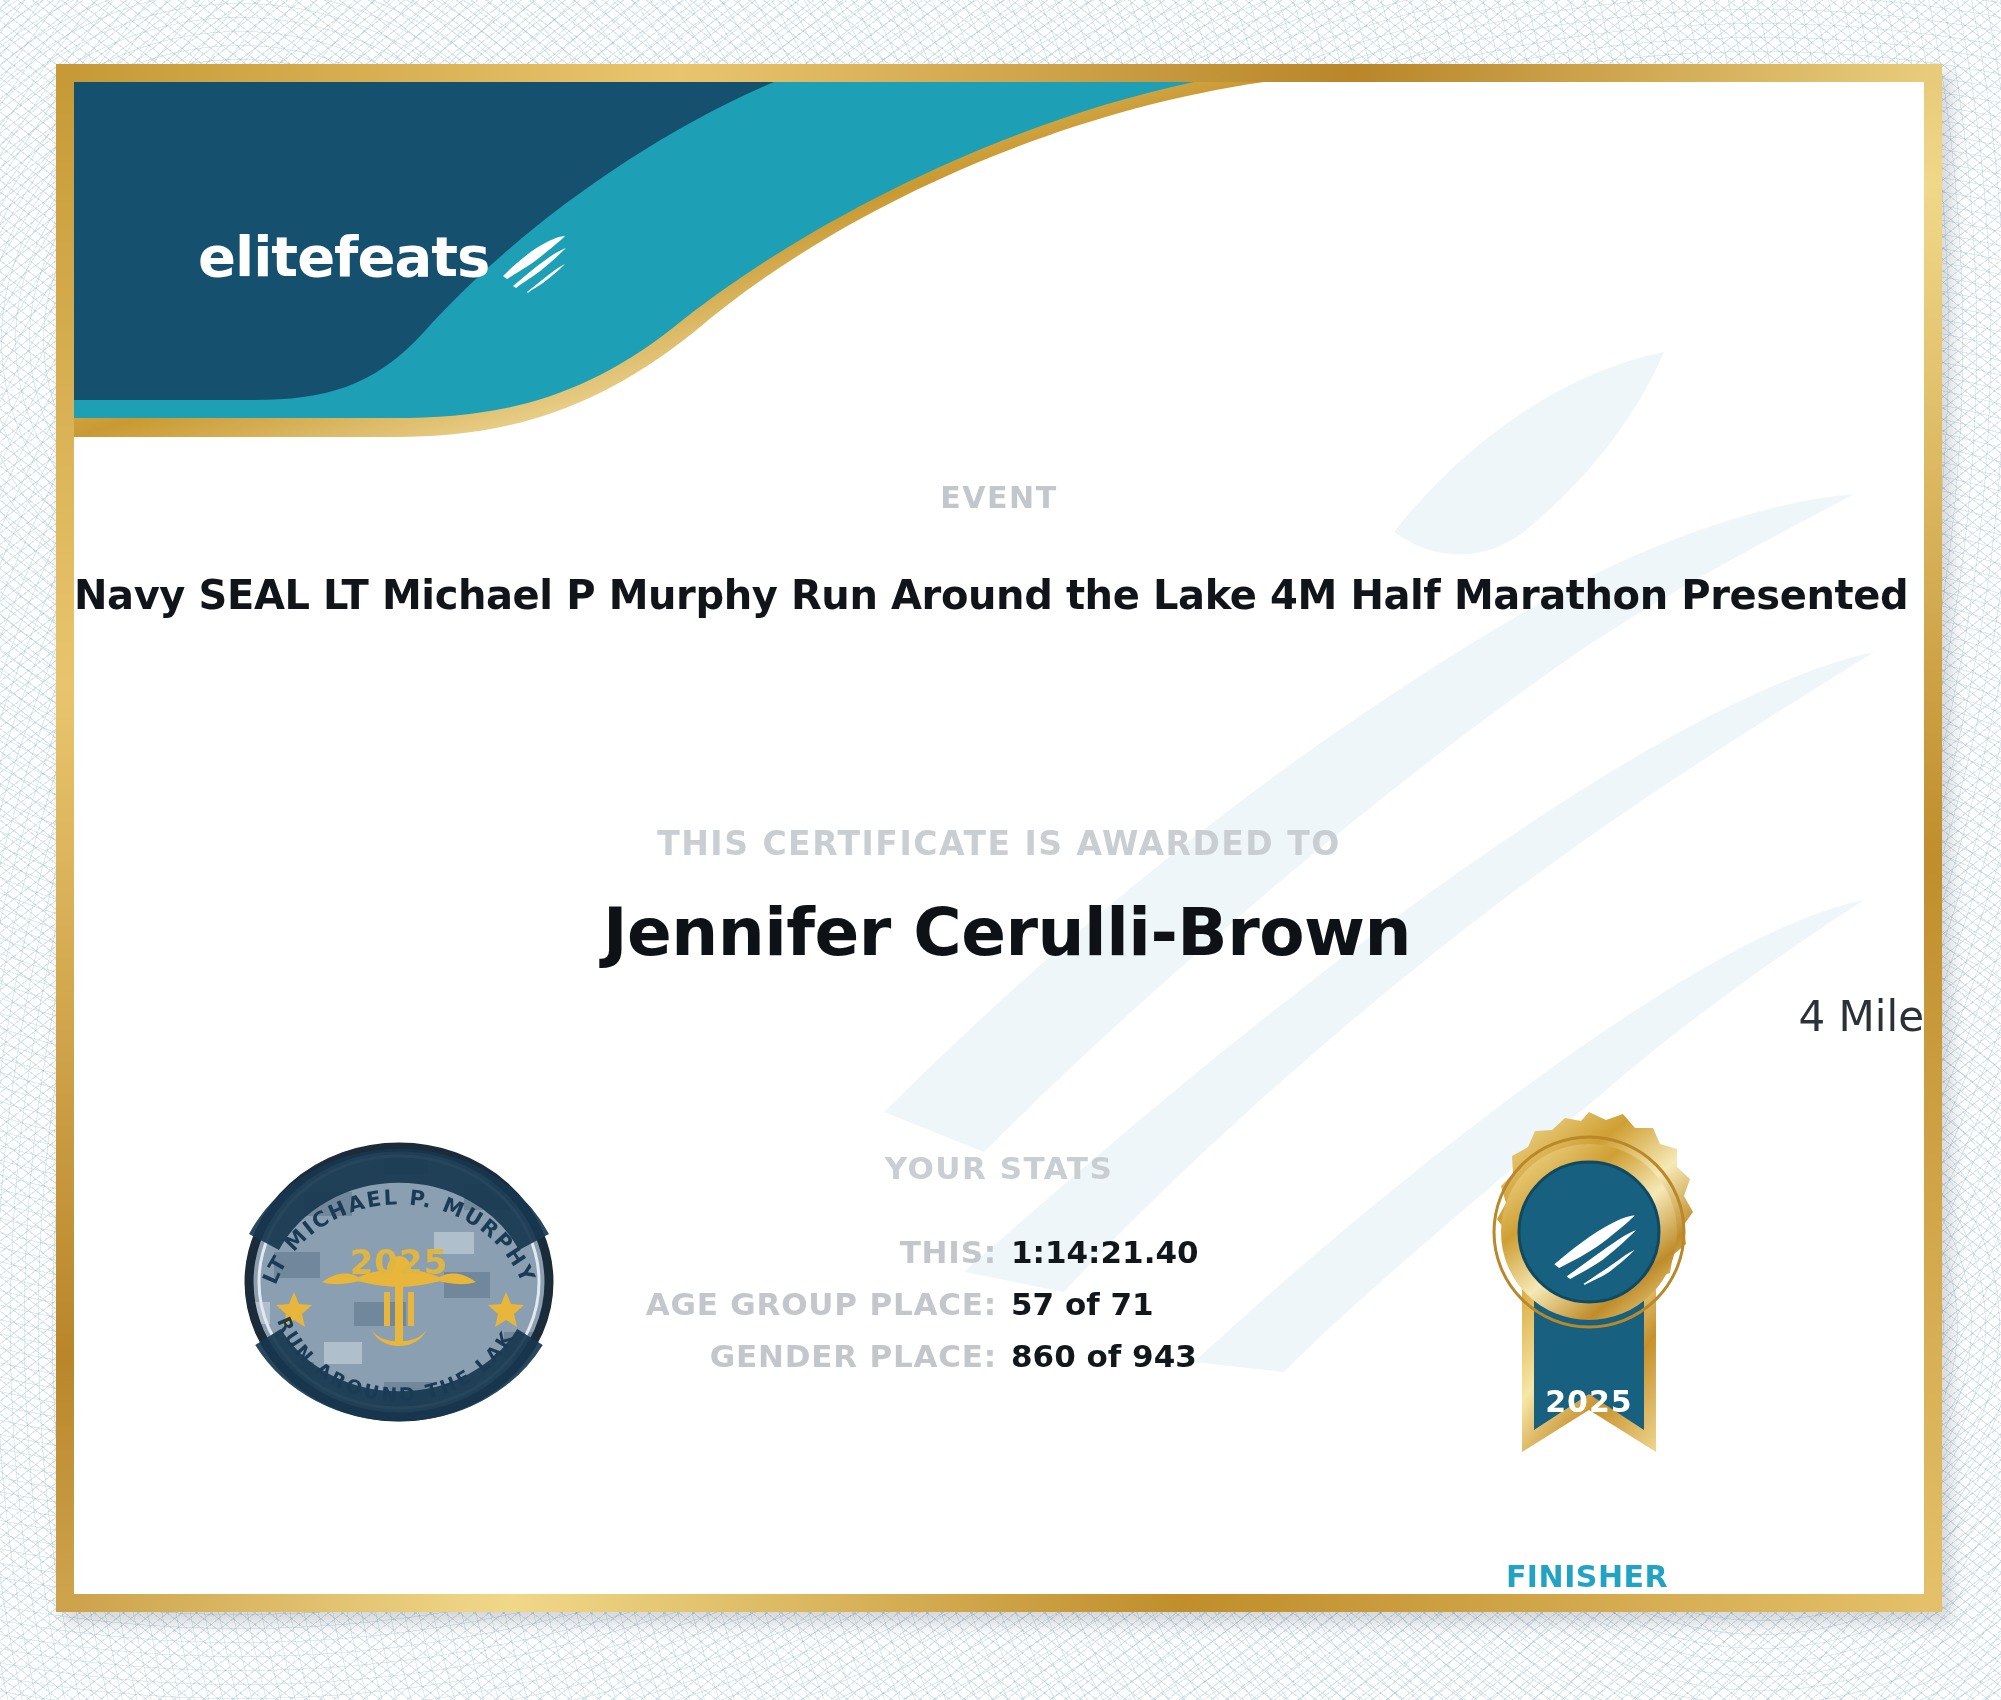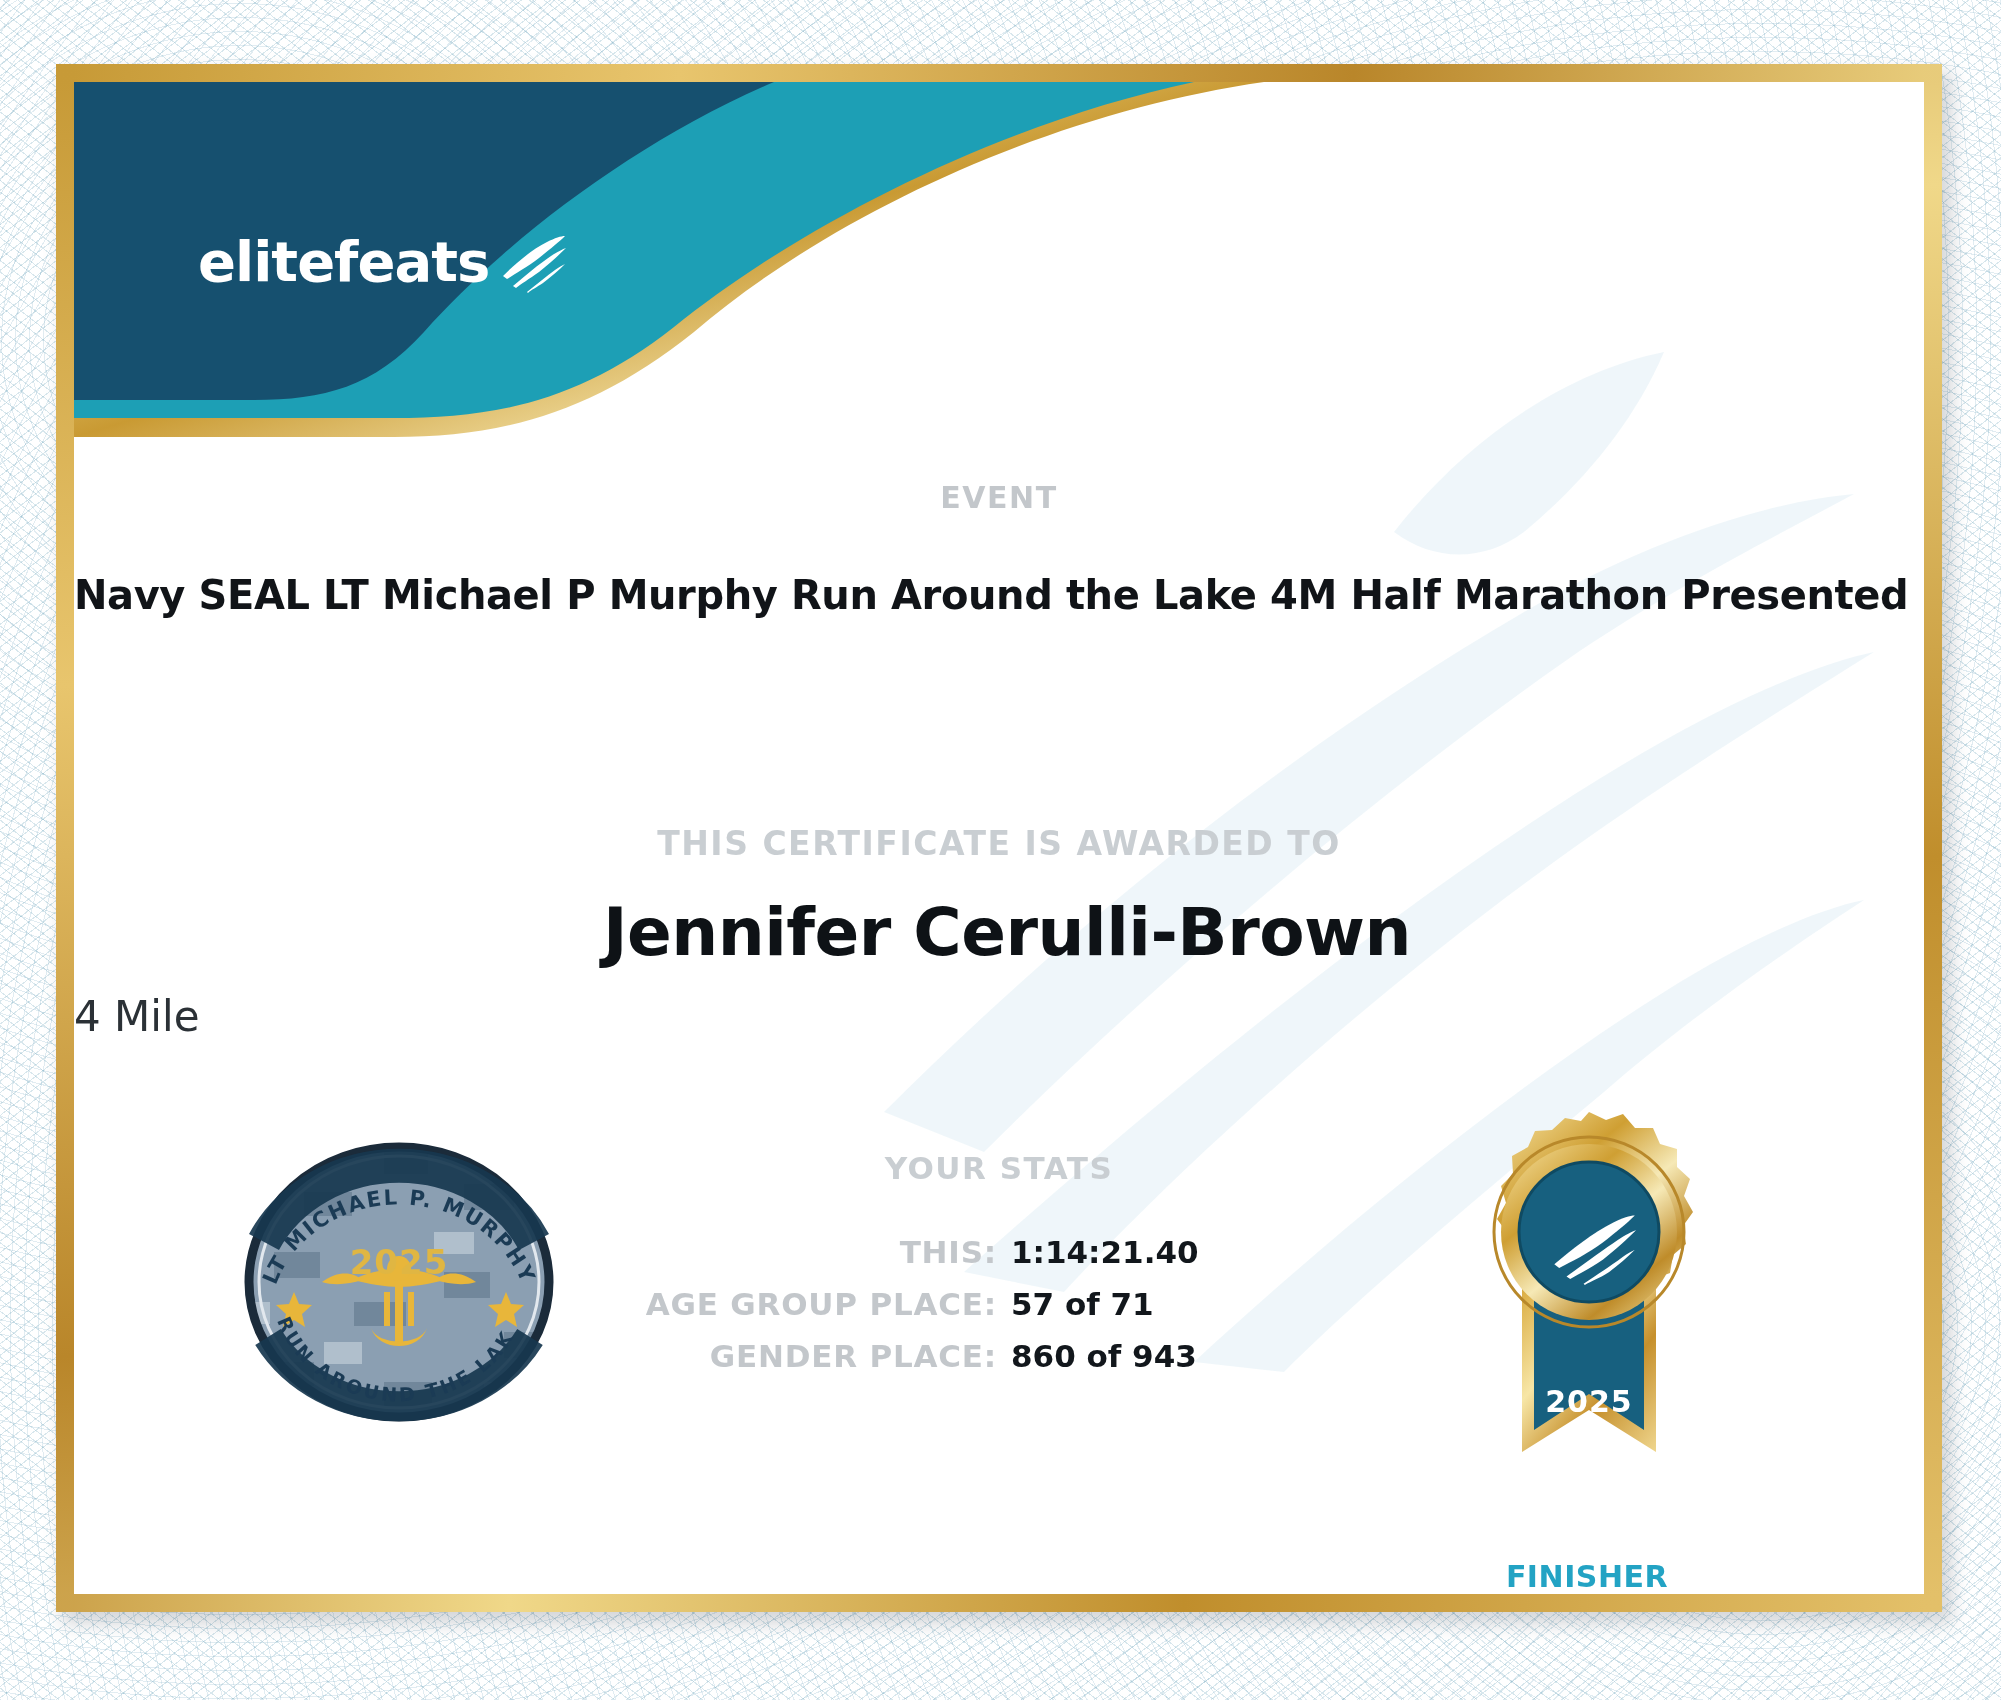--- a/index.html
+++ b/index.html
@@ -81,21 +81,20 @@
     position: absolute;
     left: 0; top: 0;
     width: 1200px;
     height: 360px;
   }
   .logo-wrap {
     position: absolute;
     left: 124px;
     top: 142px;
     display: flex;
-    align-items: center;
     gap: 4px;
   }
   .logo-text {
     font-family: "DejaVu Sans", sans-serif;
     font-size: 56px;
     font-weight: bold;
     color: #ffffff;
     letter-spacing: -1px;
   }
 
@@ -141,21 +140,21 @@
     font-family: "DejaVu Sans", sans-serif;
     font-weight: bold;
     font-size: 66px;
     letter-spacing: -0.5px;
     padding-left: 16px;
   }
   .distance {
     position: absolute;
     left: 0; right: 0;
     top: 910px;
-    text-align: left;
+    text-align: right;
     color: #2b3136;
     font-family: "DejaVu Sans", sans-serif;
     font-size: 42px;
   }
   .stats-label {
     position: absolute;
     left: 0; right: 0;
     top: 1068px;
     font-size: 31px;
     color: #c9ced2;

